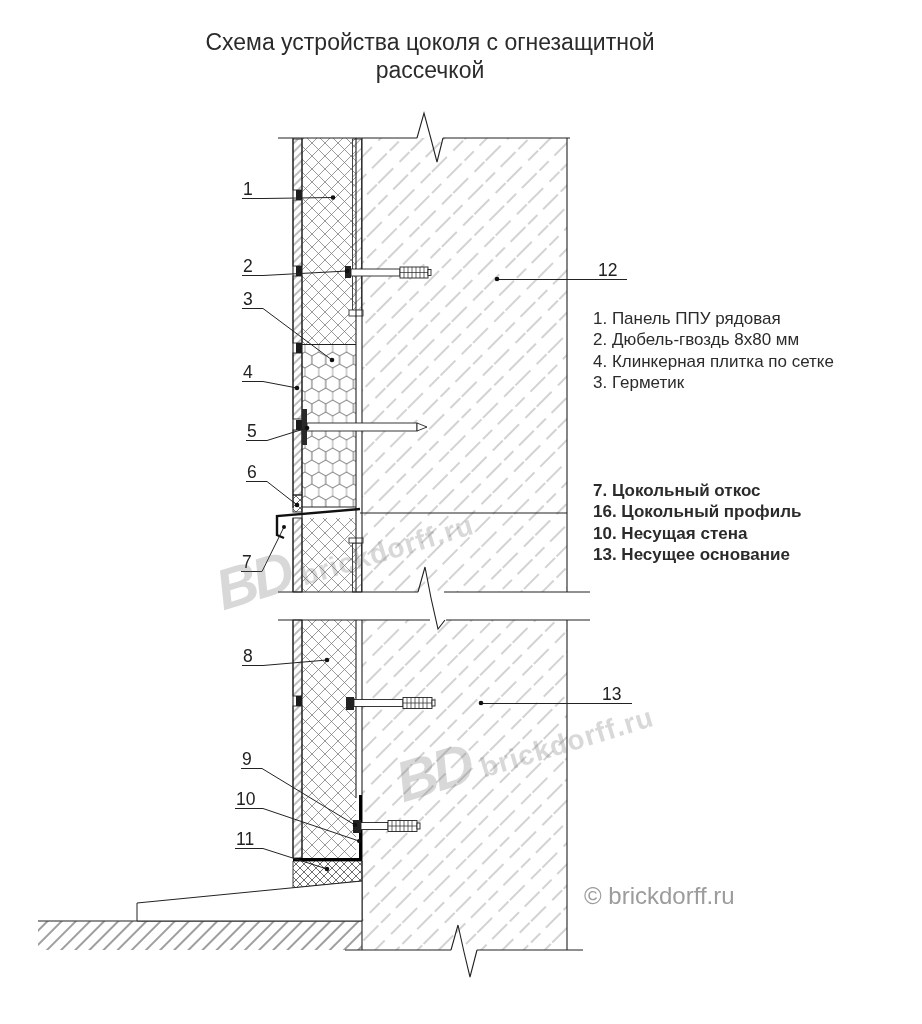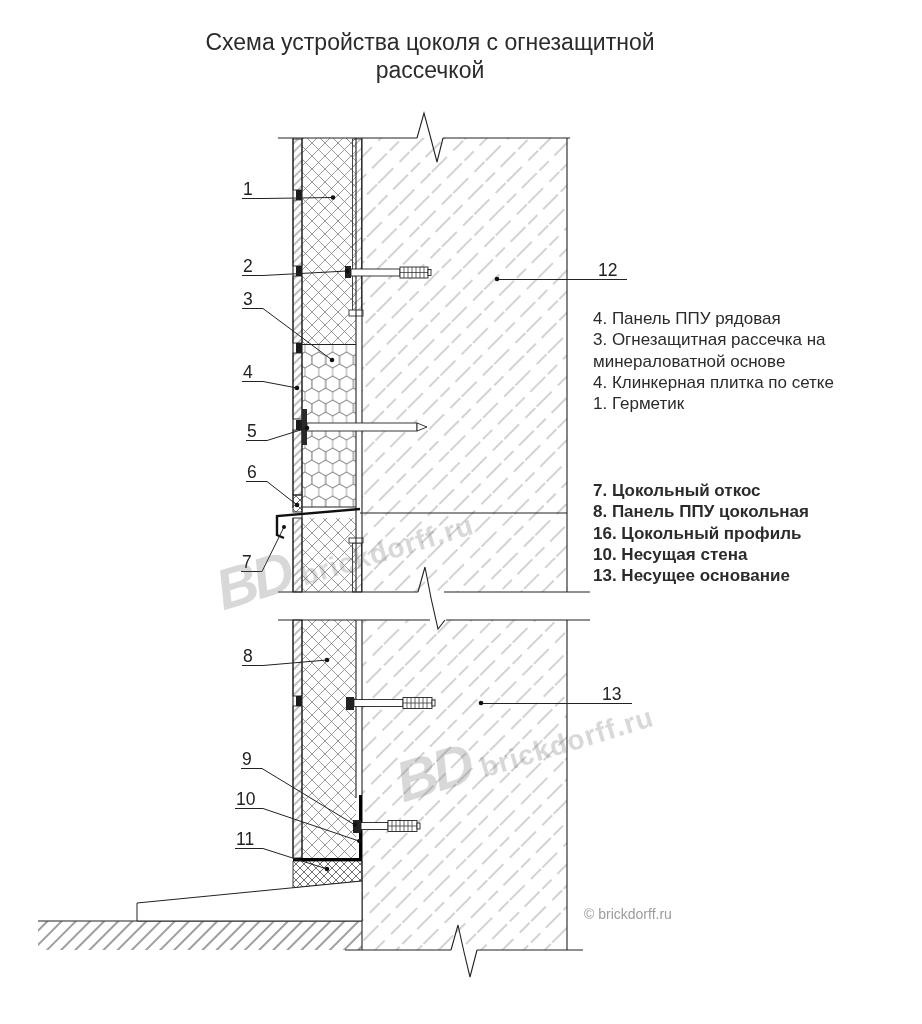--- a/index.html
+++ b/index.html
@@ -10,21 +10,21 @@
          font-size:23px;line-height:28px;color:#2b2b2b;}
   .legend{position:absolute;left:593px;width:306px;font-size:17px;line-height:21.3px;color:#2b2b2b;}
   #legend-top{top:308px;}
   #legend-bottom{top:480px;font-weight:bold;}
   .wm{position:absolute;display:flex;align-items:baseline;gap:10px;white-space:nowrap;
       color:rgba(110,110,110,0.27);transform:rotate(-17deg);transform-origin:left bottom;}
   .wm .logo{font-size:57px;font-weight:bold;font-style:italic;letter-spacing:-4px;line-height:1;}
   .wm .txt{font-size:28px;font-weight:bold;letter-spacing:1px;line-height:1;}
   #wm1{left:226px;top:562px;}
   #wm2{left:406px;top:754px;}
-  .copyright{position:absolute;left:584px;top:906px;font-size:14px;color:#9c9c9c;}
+  .copyright{position:absolute;left:584px;top:882px;font-size:24px;color:#9c9c9c;}
   .co{font-size:17.5px;fill:#222;font-family:"Liberation Sans",sans-serif;}
 </style>
 </head>
 <body>
 
 <div class="stage">
 
   <div class="title">
     <span>Схема устройства цоколя с огнезащитной</span><br>
     <span>рассечкой</span>
@@ -215,28 +215,27 @@
       <text class="co" x="243" y="662">8</text>
       <text class="co" x="242" y="765">9</text>
       <text class="co" x="236" y="805">10</text>
       <text class="co" x="236" y="845">11</text>
       <text class="co" x="598" y="276">12</text>
       <text class="co" x="602" y="700">13</text>
     </g>
   </svg>
 
   <div class="legend" id="legend-top">
-    <div>4. Панель ППУ рядовая</div>
-    <div>3. Огнезащитная рассечка на минераловатной основе</div>
+    <div>1. Панель ППУ рядовая</div>
+    <div>2. Дюбель-гвоздь 8х80 мм</div>
     <div>4. Клинкерная плитка по сетке</div>
-    <div>1. Герметик</div>
+    <div>3. Герметик</div>
   </div>
   <div class="legend" id="legend-bottom">
     <div>7. Цокольный откос</div>
-    <div>8. Панель ППУ цокольная</div>
     <div>16. Цокольный профиль</div>
     <div>10. Несущая стена</div>
     <div>13. Несущее основание</div>
   </div>
 
   <div class="wm" id="wm1">
     <span class="logo">BD</span>
     <span class="txt">brickdorff.ru</span>
   </div>
   <div class="wm" id="wm2">

